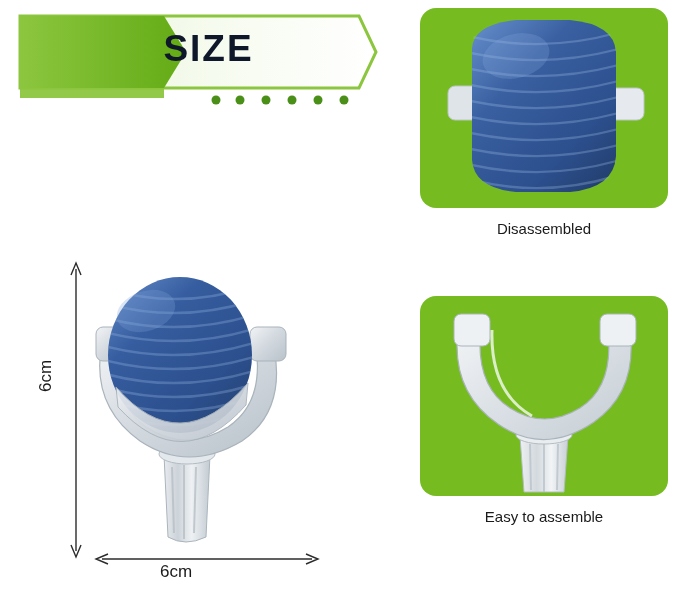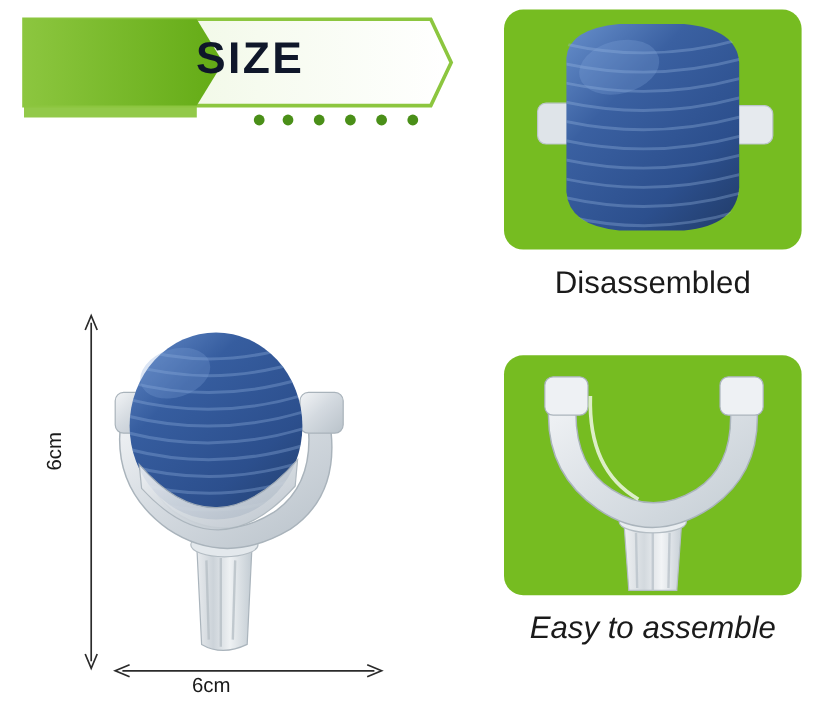--- a/index.html
+++ b/index.html
@@ -43,21 +43,21 @@
 
   
   .green-panel {
     position: absolute;
     background: #76bc21;
     border-radius: 16px;
   }
   .panel-caption {
     position: absolute;
     text-align: center;
-    font-size: 26px;
+    font-size: 15px;
     color: #1a1a1a;
     width: 100%;
   }
 
   
   .main-area {
     position: absolute;
     left: 60px;
     top: 255px;
     width: 320px;
@@ -242,13 +242,13 @@
     <path d="M100,140 L148,140 L144,196 L104,196 Z" fill="url(#handleGrad2)" stroke="#b4bdc4" stroke-width="1"></path>
     <path d="M110,148 L111,194 M124,146 L124,196 M138,148 L137,194" stroke="#bac3ca" stroke-width="2" fill="none" opacity="0.8"></path>
     <ellipse cx="124" cy="139" rx="28" ry="9" fill="#e9edf0" stroke="#b4bdc4" stroke-width="1"></ellipse>
 
     <path d="M40,22 Q26,92 78,128 Q124,160 174,126 Q222,92 208,22 L186,22 Q198,88 160,112 Q124,134 90,112 Q52,88 62,22 Z" fill="url(#plasticGrad2)" stroke="#aab4bc" stroke-width="1.2"></path>
     <rect x="34" y="18" width="36" height="32" rx="7" fill="#eef1f4" stroke="#aab4bc" stroke-width="1"></rect>
     <rect x="180" y="18" width="36" height="32" rx="7" fill="#eef1f4" stroke="#aab4bc" stroke-width="1"></rect>
     <path d="M72,34 Q70,96 112,120" stroke="#ffffff" stroke-width="3" fill="none" opacity="0.75"></path>
   </svg>
 </div>
-<div class="panel-caption cap-easy" style="width:248px;font-style:italic;">Easy to assemble</div>
+<div class="panel-caption cap-easy" style="width:248px;">Easy to assemble</div>
 
 </body></html>

